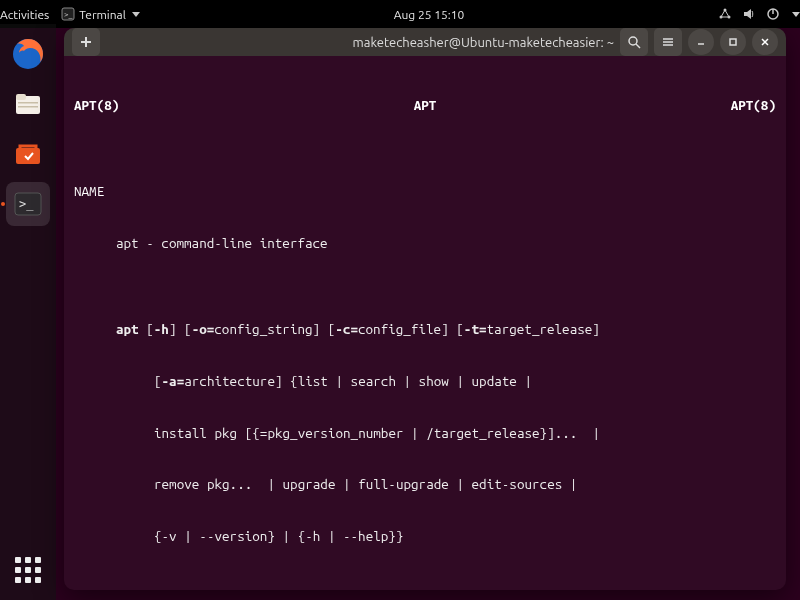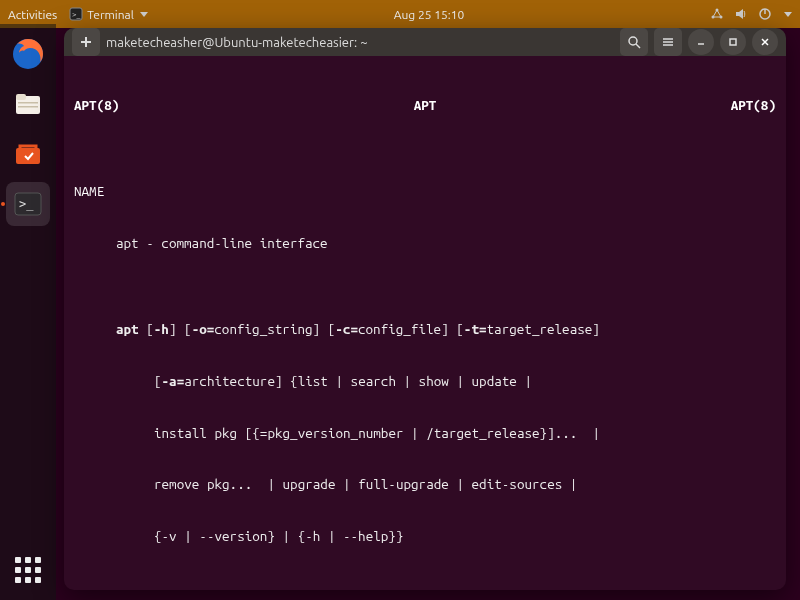--- a/index.html
+++ b/index.html
@@ -5,23 +5,23 @@
   * { margin: 0; padding: 0; box-sizing: border-box; }
   body {
     width: 800px; height: 600px;
     background: #2c001e;
     font-family: Ubuntu, "DejaVu Sans", sans-serif;
     overflow: hidden;
     position: relative;
   }
   
   .top-panel {
-    height: 28px; background: #a16207; color: #eee;
+    height: 28px; background: #000000; color: #eee;
     display: flex; align-items: center; justify-content: space-between;
-    font-size: 12px; padding: 0 8px;
+    font-size: 12px; padding: 0 0;
   }
   .top-left, .top-center, .top-right { display: flex; align-items: center; gap: 12px; }
   .top-left .menu-btn { display: flex; align-items: center; gap: 4px; }
   .status-icons { display: flex; gap: 10px; align-items: center; }
   .tri { width:0;height:0;border-left:4px solid transparent;border-right:4px solid transparent;border-top:5px solid #ccc;display:inline-block;margin-left:2px;vertical-align:middle;}
   
   .dock {
     position: absolute; left: 0; top: 24px; bottom: 0;
     width: 56px; background: rgba(20,20,20,0.55);
     display: flex; flex-direction: column; align-items: center;
@@ -49,21 +49,21 @@
     display:flex; flex-direction:column;
   }
   .titlebar {
     height:38px; background:#3a3633; display:flex; align-items:center;
     padding:0 8px; gap:6px; color:#ddd; font-size:13px;
   }
   .titlebar .plus {
     width:28px;height:28px;border-radius:5px;background:#4b4744;
     display:flex;align-items:center;justify-content:center;font-size:18px;font-weight:500;
   }
-  .titlebar .title{flex:1;text-align:left;}
+  .titlebar .title{flex:1;text-align:right;}
   .tb-btn{width:28px;height:28px;border-radius:5px;background:#4b4744;display:flex;align-items:center;justify-content:center;}
   .tb-close{background:#e95420;}
   .tb-circ{width:26px;height:26px;border-radius:50%;background:#4b4744;display:flex;align-items:center;justify-content:center;}
   
   .term {
     flex:1; padding:6px 10px 4px 10px;
     font-family: "Ubuntu Mono","DejaVu Sans Mono",monospace;
     font-size:13.5px; line-height:1.28; color:#eee;
     white-space:pre-wrap;
   }

